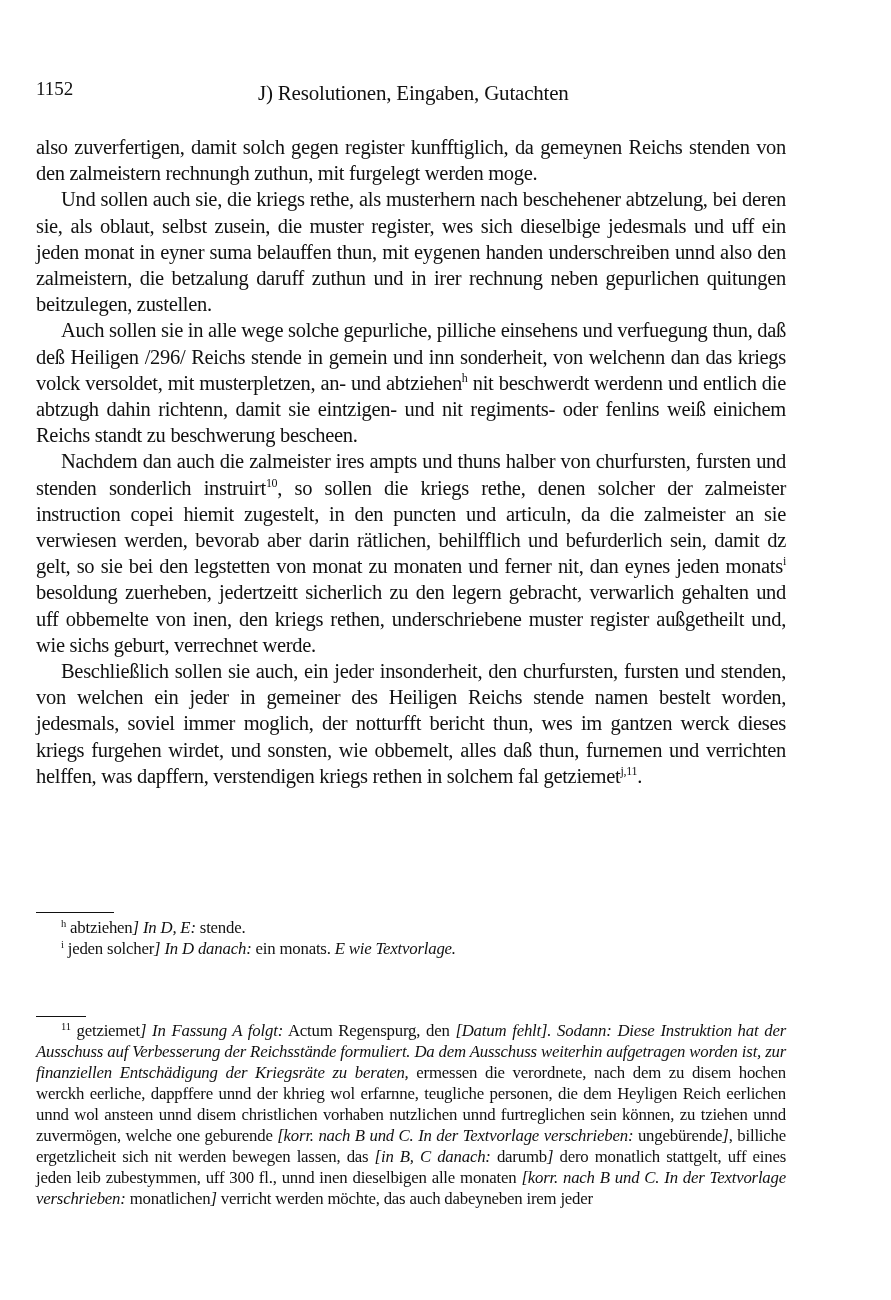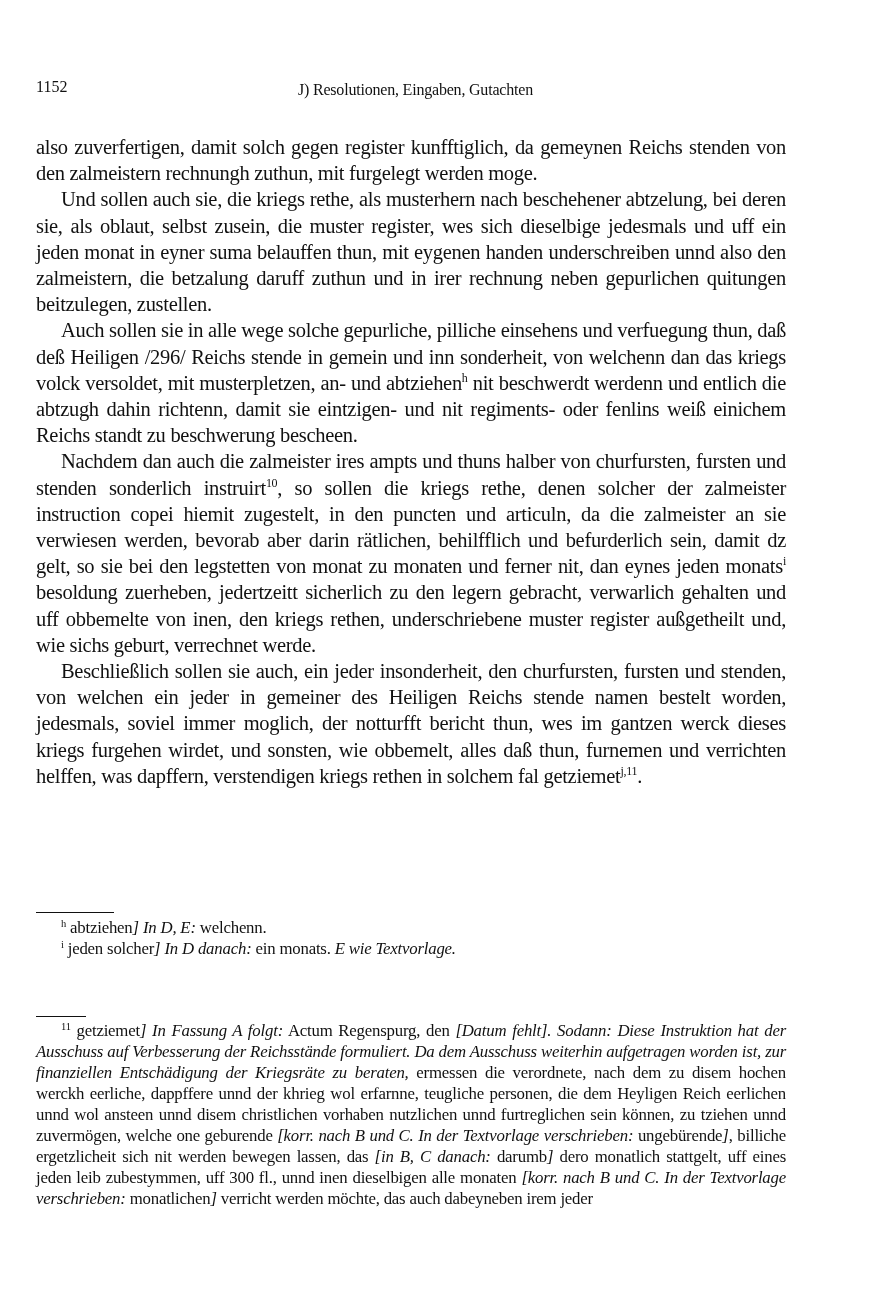--- a/index.html
+++ b/index.html
@@ -1,20 +1,20 @@
 <!DOCTYPE html>
 <html><head>
 <meta charset="utf-8">
 <style>
   html, body { margin: 0; padding: 0; background: #ffffff; }
   body { width: 891px; height: 1300px; position: relative; overflow: hidden; color: #111; font-family: "Liberation Serif", "DejaVu Serif", serif; }
   .page { position: absolute; left: 36px; top: 0; width: 750px; }
   .running-head { position: absolute; top: 78px; left: 0; width: 750px; height: 26px; }
-  .page-number { position: absolute; left: 0; top: 0; font-size: 16px; }
-  .running-title { position: absolute; left: 222px; top: 3px; font-size: 16px; letter-spacing: -0.2px; margin-left: 40px; }
+  .page-number { position: absolute; left: 0; top: 0; font-size: 19px; }
+  .running-title { position: absolute; left: 222px; top: 3px; font-size: 21px; letter-spacing: -0.2px; }
   .body-text { position: absolute; top: 122px; left: 0; width: 750px; font-size: 20.5px; line-height: 26.2px; text-align: justify; letter-spacing: -0.3px; margin-top: 12px; }
   .body-text p { margin: 0; }
   .body-text p.indent { text-indent: 25px; }
   sup { font-size: 12px; line-height: 0; vertical-align: 8px; }
   .fn-rule { position: absolute; left: 0; height: 1px; background: #111; }
   .fn-rule.r1 { top: 912px; width: 78px; }
   .fn-rule.r2 { top: 1016px; width: 50px; }
   .footnotes { position: absolute; left: 0; width: 750px; font-size: 16.8px; line-height: 21px; text-align: justify; letter-spacing: -0.2px; }
   .footnotes.fa { top: 917px; }
   .footnotes.fb { top: 1020px; }
@@ -35,21 +35,21 @@
   <div class="body-text">
     <p><span>also zuverfertigen, damit solch gegen register kunfftiglich, da gemeynen Reichs stenden von den zalmeistern rechnungh zuthun, mit furgelegt werden moge.</span></p>
     <p class="indent"><span>Und sollen auch sie, die kriegs rethe, als musterhern nach beschehener abtzelung, bei deren sie, als oblaut, selbst zusein, die muster register, wes sich dieselbige jedesmals und uff ein jeden monat in eyner suma belauffen thun, mit eygenen handen underschreiben unnd also den zalmeistern, die betzalung daruff zuthun und in irer rechnung neben gepurlichen quitungen beitzulegen, zustellen.</span></p>
     <p class="indent"><span>Auch sollen sie in alle wege solche gepurliche, pilliche einsehens und verfuegung thun, daß deß Heiligen /296/ Reichs stende in gemein und inn sonderheit, von welchenn dan das kriegs volck versoldet, mit musterpletzen, an- und abtziehen</span><sup>h</sup><span> nit beschwerdt werdenn und entlich die abtzugh dahin richtenn, damit sie eintzigen- und nit regiments- oder fenlins weiß einichem Reichs standt zu beschwerung bescheen.</span></p>
     <p class="indent"><span>Nachdem dan auch die zalmeister ires ampts und thuns halber von churfursten, fursten und stenden sonderlich instruirt</span><sup>10</sup><span>, so sollen die kriegs rethe, denen solcher der zalmeister instruction copei hiemit zugestelt, in den puncten und articuln, da die zalmeister an sie verwiesen werden, bevorab aber darin rätlichen, behilfflich und befurderlich sein, damit dz gelt, so sie bei den legstetten von monat zu monaten und ferner nit, dan eynes jeden monats</span><sup>i</sup><span> besoldung zuerheben, jedertzeitt sicherlich zu den legern gebracht, verwarlich gehalten und uff obbemelte von inen, den kriegs rethen, underschriebene muster register außgetheilt und, wie sichs geburt, verrechnet werde.</span></p>
     <p class="indent"><span>Beschließlich sollen sie auch, ein jeder insonderheit, den churfursten, fursten und stenden, von welchen ein jeder in gemeiner des Heiligen Reichs stende namen bestelt worden, jedesmals, soviel immer moglich, der notturfft bericht thun, wes im gantzen werck dieses kriegs furgehen wirdet, und sonsten, wie obbemelt, alles daß thun, furnemen und verrichten helffen, was dapffern, verstendigen kriegs rethen in solchem fal getziemet</span><sup>j,11</sup><span>.</span></p>
   </div>
 
   <div class="fn-rule r1"></div>
   <div class="footnotes fa">
-    <p><sup>h</sup><span> abtziehen</span><em>] In D, E:</em><span> welchenn.</span></p>
+    <p><sup>h</sup><span> abtziehen</span><em>] In D, E:</em><span> stende.</span></p>
     <p><sup>i</sup><span> jeden solcher</span><em>] In D danach:</em><span> ein monats. </span><em>E wie Textvorlage.</em></p>
   </div>
 
   <div class="fn-rule r2"></div>
   <div class="footnotes fb">
     <p><sup>11</sup><span> getziemet</span><em>] In Fassung A folgt:</em><span> Actum Regenspurg, den </span><em>[Datum fehlt]. Sodann: Diese Instruktion hat der Ausschuss auf Verbesserung der Reichsstände formuliert. Da dem Ausschuss weiterhin aufgetragen worden ist, zur finanziellen Entschädigung der Kriegsräte zu beraten,</em><span> ermessen die verordnete, nach dem zu disem hochen werckh eerliche, dappffere unnd der khrieg wol erfarnne, teugliche personen, die dem Heyligen Reich eerlichen unnd wol ansteen unnd disem christlichen vorhaben nutzlichen unnd furtreglichen sein können, zu tziehen unnd zuvermögen, welche one geburende </span><em>[korr. nach B und C. In der Textvorlage verschrieben:</em><span> ungebürende</span><em>]</em><span>, billiche ergetzlicheit sich nit werden bewegen lassen, das </span><em>[in B, C danach:</em><span> darumb</span><em>]</em><span> dero monatlich stattgelt, uff eines jeden leib zubestymmen, uff 300 fl., unnd inen dieselbigen alle monaten </span><em>[korr. nach B und C. In der Textvorlage verschrieben:</em><span> monatlichen</span><em>]</em><span> verricht werden möchte, das auch dabeyneben irem jeder</span></p>
   </div>
 
 </div>
 

